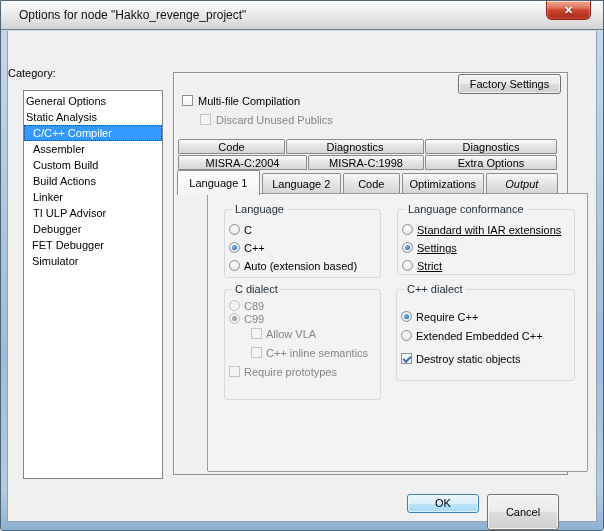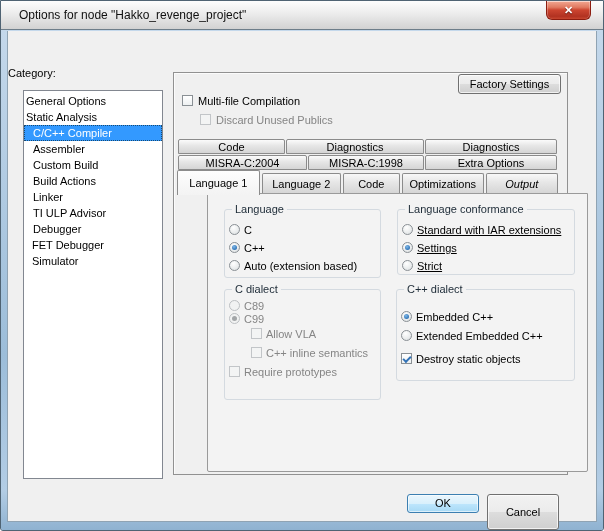--- a/index.html
+++ b/index.html
@@ -234,21 +234,21 @@
               <span class="check disabled"></span>
               <span class="opt-label">Require prototypes</span>
             </div>
           </div>
         </div>
         <div class="grp g-cppdialect">
           <span class="grp-cap">C++ dialect</span>
           <div class="grp-rows">
             <div class="opt-row">
               <span class="radio on"></span>
-              <span class="opt-label">Embedded C++</span>
+              <span class="opt-label">Require C++</span>
             </div>
             <div class="opt-row">
               <span class="radio"></span>
               <span class="opt-label">Extended Embedded C++</span>
             </div>
             <div class="opt-row">
               <span class="check on"></span>
               <span class="opt-label">Destroy static objects</span>
             </div>
           </div>

